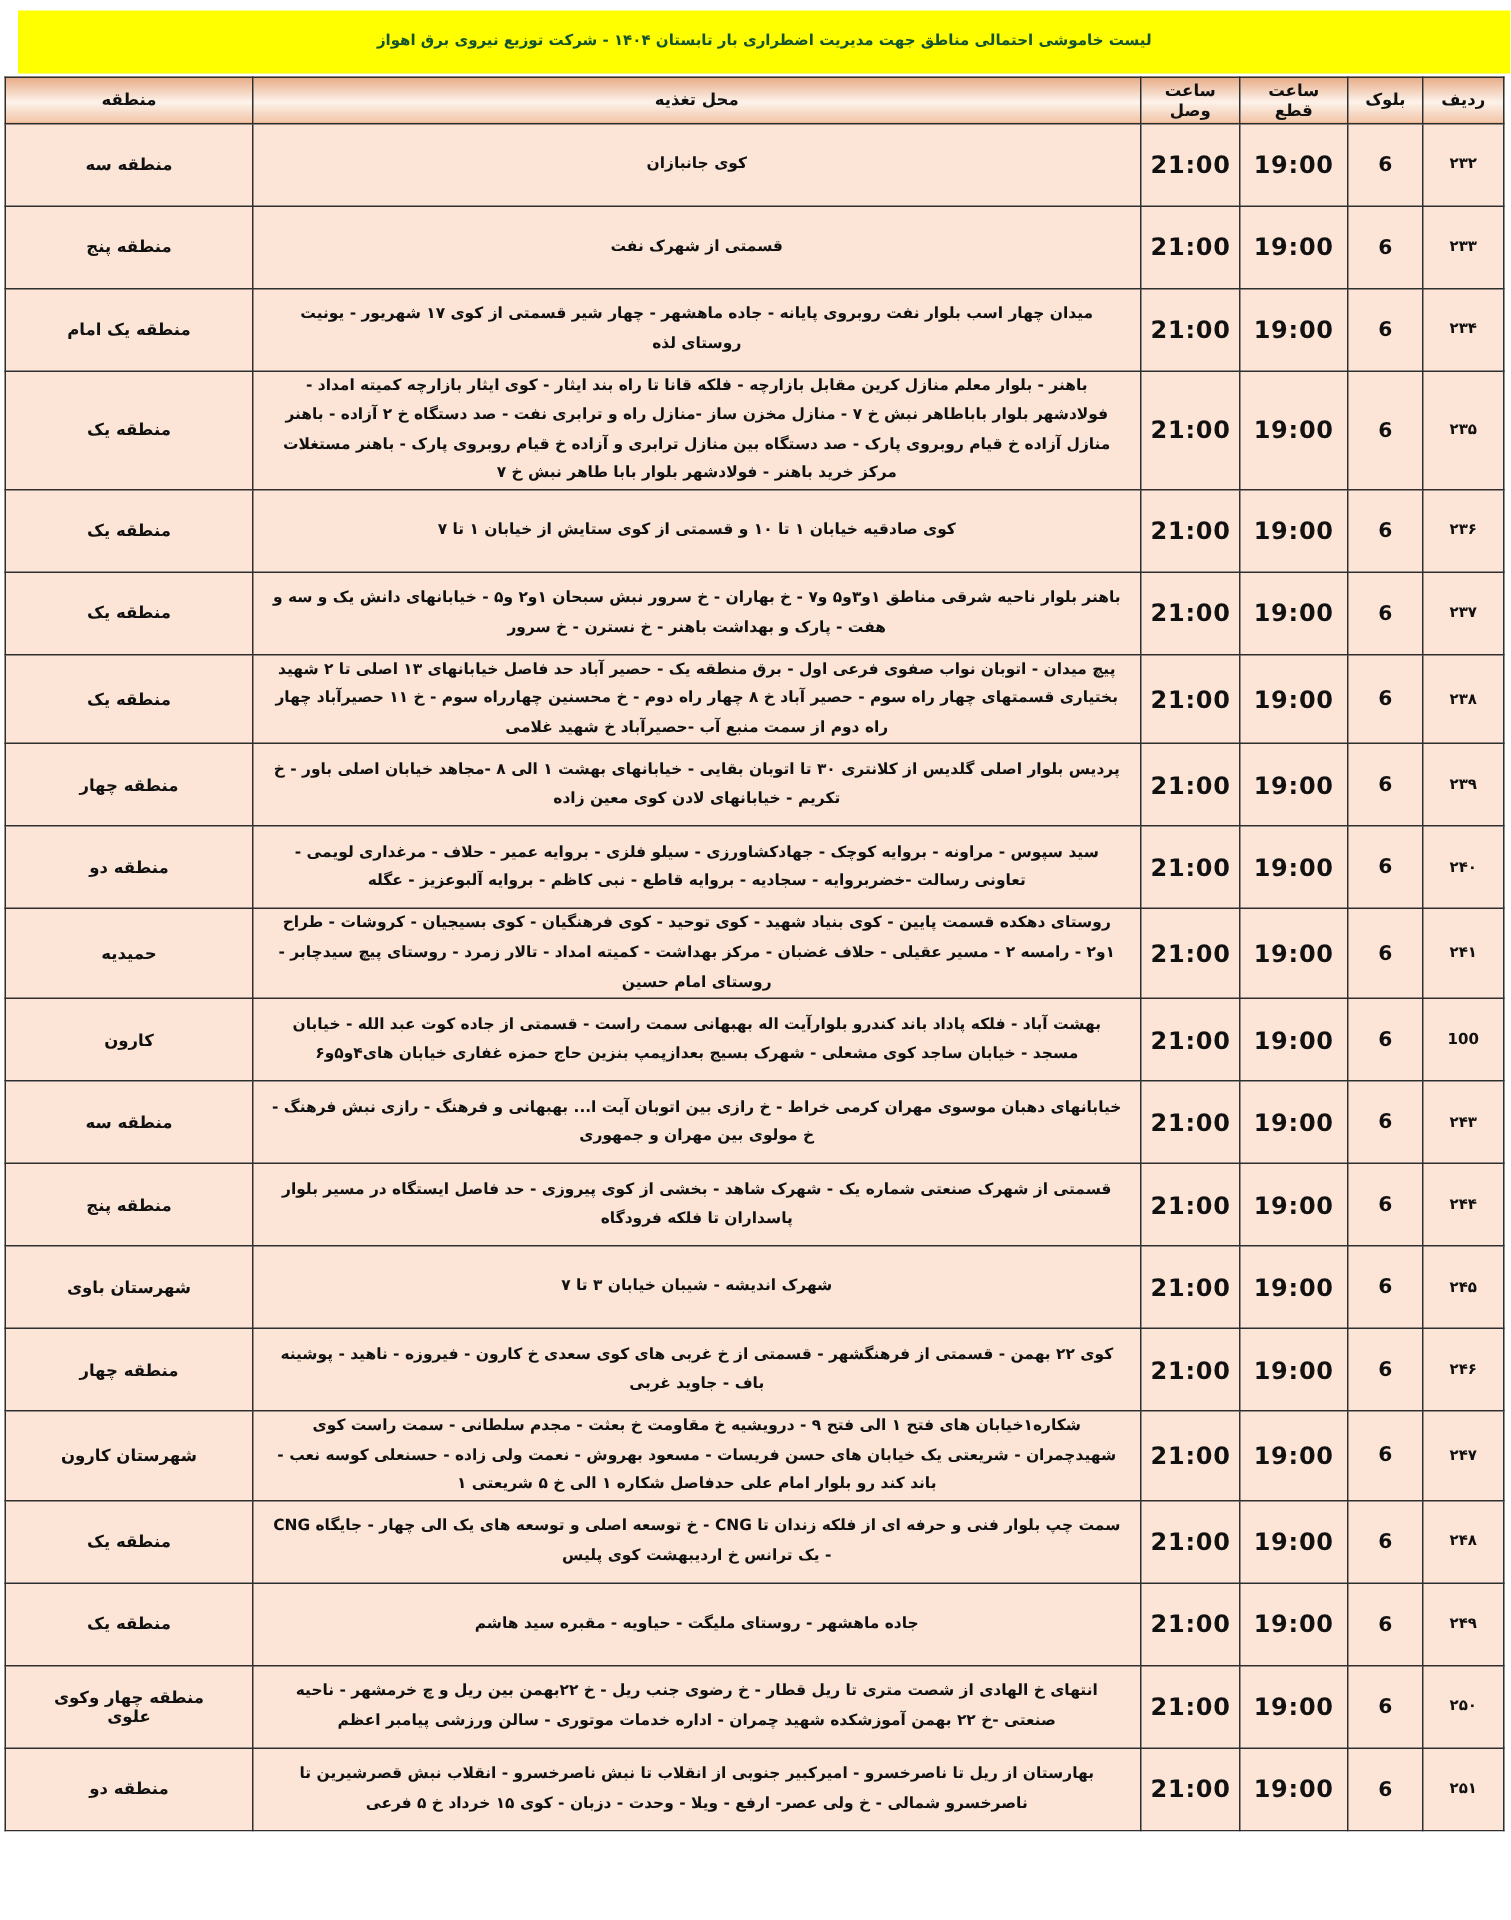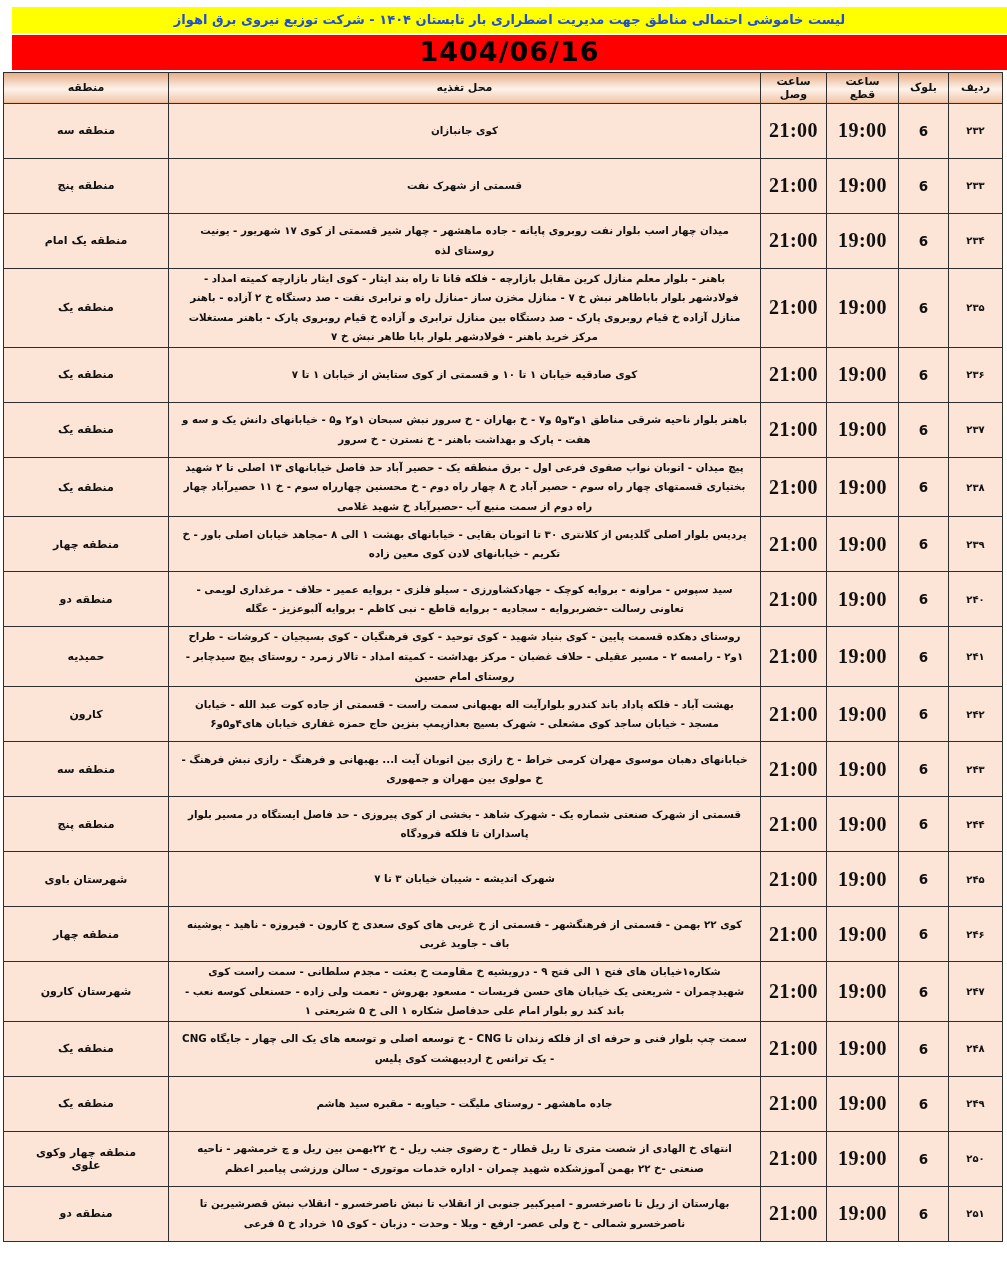--- a/index.html
+++ b/index.html
@@ -12,25 +12,25 @@
   .page {
     width: 1007px;
     box-sizing: border-box;
     padding: 7px 0 0 0;
     direction: rtl;
   }
   .banner-title {
     margin-left: 12px;
     margin-right: 0;
     background: #ffff00;
-    color: #1d4ed8;
+    color: #14532d;
     font-weight: bold;
-    font-size: 13px;
+    font-size: 10px;
     text-align: center;
-    padding: 4px 10px;
+    padding: 14px 10px;
     line-height: 1.35;
   }
   .banner-date {
     margin-left: 12px;
     margin-top: 2px;
     background: #ff0000;
     color: #000000;
     font-weight: bold;
     font-size: 27px;
     text-align: center;
@@ -60,38 +60,37 @@
     margin-left: 40px;
   }
   tbody td {
     background: #fce4d6;
     color: #111;
     height: 55px;
     padding: 4px 6px;
   }
   td.c-radif   { font-size: 10px; font-weight: bold; }
   td.c-block   { font-size: 13.5px; font-weight: bold; font-family: "DejaVu Sans", sans-serif; }
-  td.c-time    { font-size: 20px; font-weight: bold; direction: ltr; letter-spacing: 0.5px; font-family: Liberation Serif, serif; }
+  td.c-time    { font-size: 16px; font-weight: bold; direction: ltr; letter-spacing: 0.5px; }
   td.c-feeder  { font-size: 10.3px; font-weight: bold; line-height: 1.9; padding: 0 10px; }
   td.c-region  { font-size: 11px;  font-weight: bold; padding: 4px 16px; }
   col.w-radif  { width: 54px; }
   col.w-block  { width: 50px; }
   col.w-cut    { width: 72px; }
   col.w-connect{ width: 66px; }
   col.w-feeder { width: 592px; }
   col.w-region { width: 165px; }
 </style>
 </head>
 <body>
 
 <div class="page">
 
   <div class="banner-title">لیست خاموشی احتمالی مناطق جهت مدیریت اضطراری بار تابستان ۱۴۰۴ - شرکت توزیع نیروی برق اهواز</div>
 
-  <div class="banner-date">1404/06/16</div>
 
   <table class="schedule">
     <colgroup>
       <col class="w-radif">
       <col class="w-block">
       <col class="w-cut">
       <col class="w-connect">
       <col class="w-feeder">
       <col class="w-region">
     </colgroup>
@@ -180,21 +179,21 @@
     </tr>
         <tr>
       <td class="c-radif">۲۴۱</td>
       <td class="c-block">6</td>
       <td class="c-time">19:00</td>
       <td class="c-time">21:00</td>
       <td class="c-feeder">روستای دهکده قسمت پایین - کوی بنیاد شهید - کوی توحید - کوی فرهنگیان - کوی بسیجیان - کروشات - طراح ۱و۲ - رامسه ۲ - مسیر عقیلی - حلاف غضبان - مرکز بهداشت - کمیته امداد - تالار زمرد - روستای پیچ سیدچابر - روستای امام حسین</td>
       <td class="c-region">حمیدیه</td>
     </tr>
         <tr>
-      <td class="c-radif">۲۴۲</td>
+      <td class="c-radif">100</td>
       <td class="c-block">6</td>
       <td class="c-time">19:00</td>
       <td class="c-time">21:00</td>
       <td class="c-feeder">بهشت آباد - فلکه پاداد باند کندرو بلوارآیت اله بهبهانی سمت راست - قسمتی از جاده کوت عبد الله - خیابان مسجد - خیابان ساجد کوی مشعلی - شهرک بسیج بعدازپمپ بنزین حاج حمزه غفاری خیابان های۴و۵و۶</td>
       <td class="c-region">کارون</td>
     </tr>
         <tr>
       <td class="c-radif">۲۴۳</td>
       <td class="c-block">6</td>
       <td class="c-time">19:00</td>

